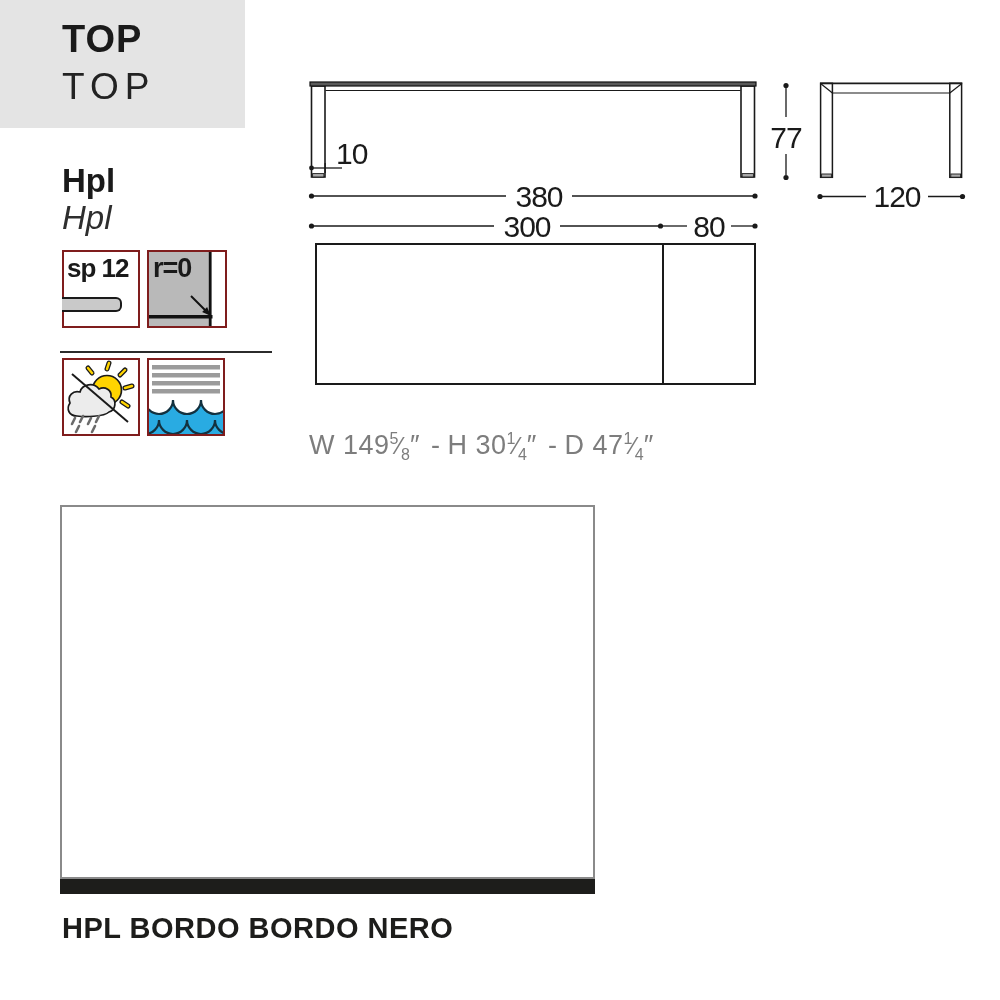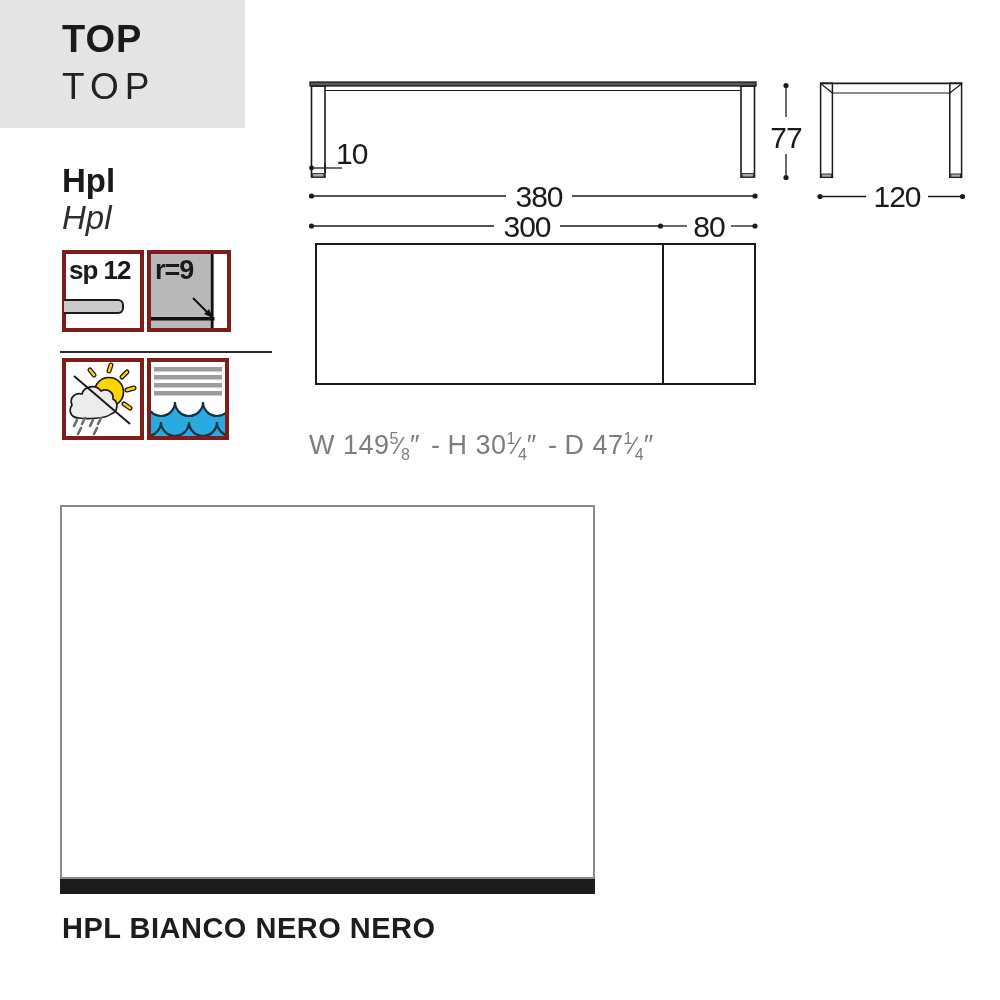--- a/index.html
+++ b/index.html
@@ -9,21 +9,21 @@
   
   .header-box{position:absolute;left:0;top:0;width:245px;height:128px;background:#e4e4e4;}
   .title-bold{position:absolute;left:62px;top:18px;font-size:38px;font-weight:700;letter-spacing:1px;color:#1a1a1a;}
   .title-light{position:absolute;left:62px;top:66px;font-size:37px;font-weight:400;letter-spacing:6px;color:#222;}
 
   
   .hpl-bold{position:absolute;left:62px;top:162px;font-size:33px;font-weight:700;}
   .hpl-italic{position:absolute;left:62px;top:199px;font-size:33px;font-style:italic;font-weight:400;color:#2e2e2e;}
 
   
-  .icon-box{position:absolute;width:74px;height:74px;border:4px solid #7f1d1d;background:#fff;box-sizing:content-box;}
+  .icon-box{position:absolute;width:74px;height:74px;border:2px solid #7f1d1d;background:#fff;box-sizing:content-box;}
   .sp-box{left:62px;top:250px;}
   .r-box{left:147px;top:250px;width:76px;}
   .w-box{left:62px;top:358px;}
   .wave-box{left:147px;top:358px;}
   .sp-label{position:absolute;left:3px;top:1px;font-size:26px;font-weight:700;letter-spacing:-1px;white-space:nowrap;}
   .sp-bar{position:absolute;left:-2px;top:45px;width:58px;height:11px;background:#c9c9c9;
           border:2px solid #1a1a1a;border-left:none;border-radius:0 6px 6px 0;}
   .r-label{position:absolute;left:4px;top:1px;font-size:27px;font-weight:700;letter-spacing:-1px;}
   .icon-box svg{position:absolute;left:0;top:0;}
 
@@ -70,21 +70,21 @@
   </div>
 
   <div class="icon-box r-box">
     <svg width="76" height="74" viewBox="0 0 76 74">
       <rect x="0" y="0" width="60" height="74" fill="#b9b9b9"></rect>
       <line x1="61.2" y1="0" x2="61.2" y2="74" stroke="#111" stroke-width="2.8"></line>
       <line x1="0" y1="64.8" x2="63.5" y2="64.8" stroke="#111" stroke-width="3.4"></line>
       <line x1="42" y1="44" x2="57" y2="59" stroke="#111" stroke-width="2"></line>
       <polygon points="62,64 58.1,55.1 53.1,60.1" fill="#111"></polygon>
     </svg>
-    <span class="r-label">r=9</span>
+    <span class="r-label">r=0</span>
   </div>
 
   <div class="divider"></div>
 
   <div class="icon-box w-box">
     <svg width="74" height="74" viewBox="0 0 74 74">
       <g stroke="#1a1a1a" stroke-width="5" stroke-linecap="round">
         <line x1="43" y1="9" x2="45" y2="3"></line>
         <line x1="28" y1="13" x2="24" y2="8"></line>
         <line x1="56" y1="15" x2="61" y2="10"></line>
@@ -203,15 +203,15 @@
   <div class="topview">
     <div class="topview-divider"></div>
   </div>
 
   <div class="imperial">
     <span>W 149</span><span class="frac"><sup>5</sup><span class="slash">⁄</span><sub>8</sub></span><span class="unit">″</span><span class="sep">-</span><span>H 30</span><span class="frac"><sup>1</sup><span class="slash">⁄</span><sub>4</sub></span><span class="unit">″</span><span class="sep">-</span><span>D 47</span><span class="frac"><sup>1</sup><span class="slash">⁄</span><sub>4</sub></span><span class="unit">″</span>
   </div>
 
   <div class="swatch"></div>
   <div class="swatch-edge"></div>
-  <div class="finish-label">HPL BIANCO NERO NERO</div>
+  <div class="finish-label">HPL BORDO BORDO NERO</div>
 
 </div>
 
 </body></html>

